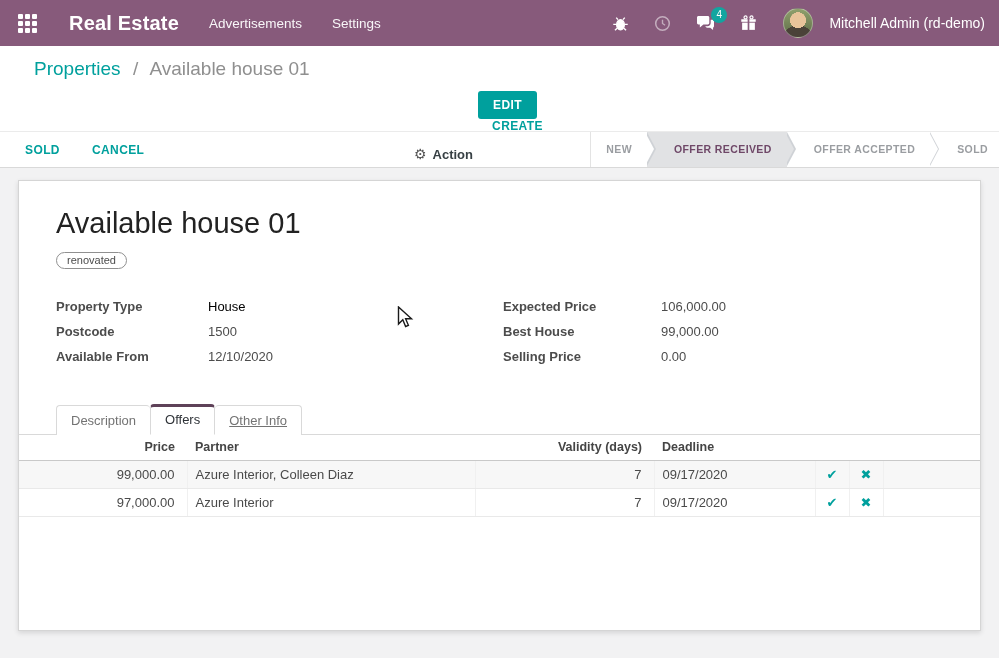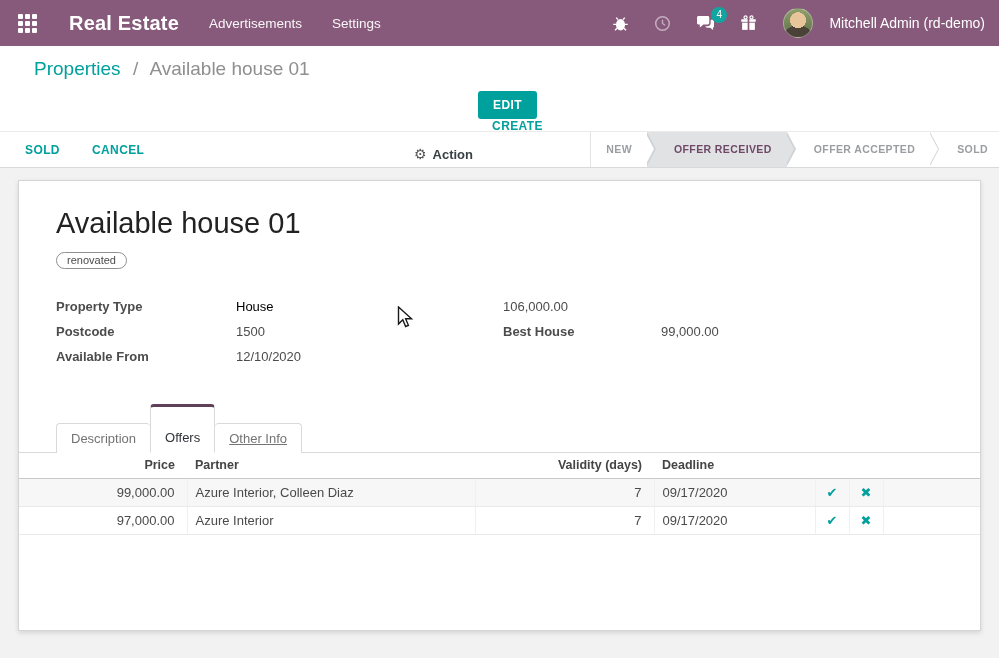--- a/index.html
+++ b/index.html
@@ -54,30 +54,30 @@
 
   
   .content { height:490px; padding-top:12px; }
   .sheet { width:963px; margin-left:18px; height:451px; background:#fff; border:1px solid #d5d5d5; box-shadow:0 2px 5px rgba(0,0,0,.12); }
   .sheet-title { font-size:29px; color:#222; padding:26px 0 0 37px; }
   .tag { display:inline-block; margin:12px 0 0 37px; font-size:11px; color:#4c4c4c; border:1px solid #909090; border-radius:10px; padding:1px 10px 2px 10px; }
   .fields { display:flex; margin-top:30px; padding:0 40px 0 37px; }
   .fcol-left { width:447px; }
   .fcol-right { flex:1; }
   .frow { display:flex; margin-bottom:8px; font-size:13px; min-height:17px; }
-  .flabel { font-weight:bold; color:#4c4c4c; width:180px; }
+  .flabel { font-weight:bold; color:#4c4c4c; width:152px; }
   .fcol-right .flabel { width:158px; }
   .fvalue { color:#4c4c4c; }
   .fvalue.link { color:#000000; cursor:pointer; }
 
   
   .tabs { display:flex; margin-top:30px; padding-left:37px; border-bottom:1px solid #d9d9d9; align-items:flex-end; }
   .tab { background:#fff; border:1px solid #d9d9d9; border-bottom:none; border-radius:4px 4px 0 0; font-size:13px; color:#737373; padding:7px 14px; margin-bottom:-1px; cursor:pointer; border-right-width:0; }
   .tab:last-of-type { border-right-width:1px; }
-  .tab.active { border-top:3px solid #5e4158; padding-top:23px; color:#2f3338; border-bottom:1px solid #fff; border-right-width:1px; }
+  .tab.active { border-top:3px solid #5e4158; padding-top:5px; color:#2f3338; border-bottom:1px solid #fff; border-right-width:1px; }
   .tab.active + .tab { border-left-width:0;text-decoration:underline; }
 
   
   table.offers { width:100%; border-collapse:collapse; table-layout:fixed; }
   .offers th { font-size:12.5px; font-weight:bold; color:#454545; text-align:left; padding:5px 8px; border-bottom:1px solid #c9c9c9; height:25px; }
   .offers td { font-size:13px; color:#4a4a4a; padding:6px 8px; height:28px; border-bottom:1px solid #e9e9e9; border-left:1px solid #f0f0f0; overflow:hidden; white-space:nowrap; }
   .offers td:first-child { border-left:none; }
   .offers .num { text-align:right; padding-right:12px; }
   .offers tbody tr:nth-child(odd) td { background:#f7f7f7; }
   .row-icon { font-family:"DejaVu Sans", sans-serif; color:#00A09D; font-size:13px; font-weight:bold; cursor:pointer; }
@@ -192,25 +192,30 @@
             <span class="flabel">Postcode</span>
             <span class="fvalue">1500</span>
           </div>
           <div class="frow">
             <span class="flabel">Available From</span>
             <span class="fvalue">12/10/2020</span>
           </div>
         </div>
         <div class="fcol-right">
           <div class="frow">
+            <span class="flabel">Expected Price</span>
             <span class="fvalue">106,000.00</span>
           </div>
           <div class="frow">
             <span class="flabel">Best House</span>
             <span class="fvalue">99,000.00</span>
+          </div>
+          <div class="frow">
+            <span class="flabel">Selling Price</span>
+            <span class="fvalue">0.00</span>
           </div>
         </div>
       </div>
 
       <div class="tabs">
         <div class="tab">Description</div>
         <div class="tab active">Offers</div>
         <div class="tab">Other Info</div>
       </div>
 

